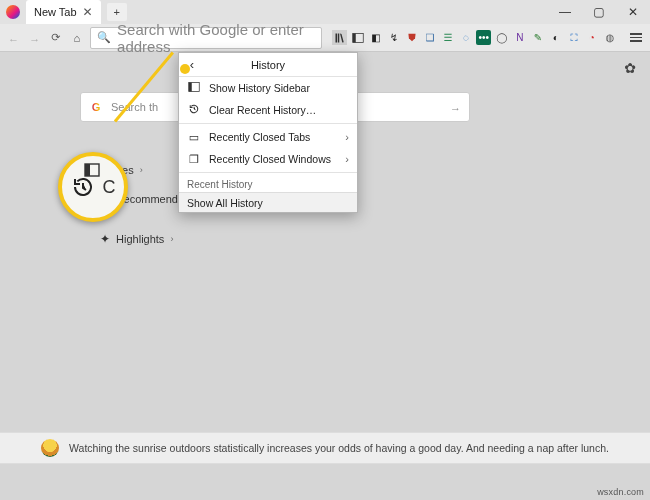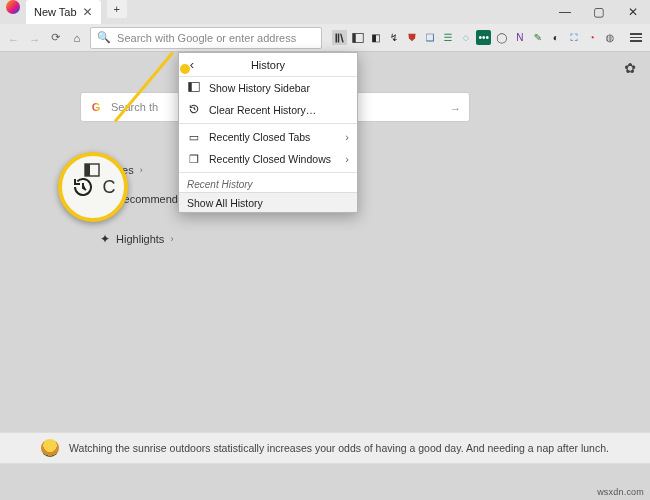--- a/index.html
+++ b/index.html
@@ -1,31 +1,31 @@
 <!DOCTYPE html>
 <html><head>
 <meta charset="utf-8">
 <style>
   * { box-sizing: border-box; margin: 0; padding: 0; font-family: "Segoe UI", Arial, sans-serif; }
   body { width: 650px; height: 500px; background: #bfbfbf; position: relative; overflow: hidden; font-size: 11px; color: #222; }
 
   
-  .titlebar { height: 24px; background: rgba(235,235,235,0.8); display:flex; align-items:flex-start; }
+  .titlebar { height: 24px; background: rgba(235,235,235,0.8); display:flex; align-items:center; }
   .ff-icon { width: 14px; height:14px; margin:0 6px; border-radius:50%; background: linear-gradient(135deg,#ff9500,#e31587 60%,#0060df); }
   .tab { display:flex; align-items:center; height:24px; background:#fff; border-top-left-radius:3px; border-top-right-radius:3px; padding:0 8px; gap:6px; font-size:11px;}
   .tab .close { font-size:12px; color:#555; cursor:default; }
   .newtab { margin-left:6px; width:20px; height:18px; background:#efefef; border-radius:2px; display:flex; align-items:center; justify-content:center; color:#444;}
   .win-controls { margin-left:auto; display:flex; }
   .win-controls div { width:34px; text-align:center; line-height:24px; color:#333; font-size:12px;}
 
   .toolbar { height: 28px; background: rgba(240,240,240,0.85); display:flex; align-items:center; padding:0 6px; gap:6px; border-bottom:1px solid #c9c9c9;}
   .tb-btn { width:20px; height:20px; display:flex; align-items:center; justify-content:center; color:#555; border-radius:3px;}
   .disabled { color:#aaa; }
   .urlbar { flex:0 0 232px; height:22px; background:#fff; border:1px solid #c4c4c4; border-radius:2px; display:flex; align-items:center; padding:0 6px; color:#777; gap:6px;}
-  .url-text { font-size:11px; color:#888; }
+  .url-text { font-size:15px; color:#888; }
   .toolbar-right { display:flex; gap:3px; margin-left:4px; flex-wrap:nowrap; }
   .ext { width:15px; height:15px; display:flex; align-items:center; justify-content:center; font-size:10px; }
   .library-active { background:#d0d0d0; }
   .hamburger { width:22px; height:20px; display:flex; flex-direction:column; justify-content:center; align-items:center; gap:2px; margin-left:4px;}
   .hamburger span { width:12px; height:1.5px; background:#444; }
 
   
   .page { position:absolute; top:52px; left:0; right:0; bottom:0; background:#d6d6d6; }
   .gear { position:absolute; top:8px; right:14px; color:#444; font-size:14px;}
   .searchbox { position:absolute; top:40px; left:80px; width:390px; height:30px; background:#fff; border:1px solid #ccc; border-radius:3px; display:flex; align-items:center; padding:0 8px; color:#888; gap:8px;}
@@ -39,21 +39,21 @@
   .hl-icon { font-size:12px; }
 
   
   .history-menu { position:absolute; top:52px; left:178px; width:180px; background:#fff; border:1px solid #b5b5b5; box-shadow:0 4px 14px rgba(0,0,0,0.3); z-index:20; }
   .hm-header { height:24px; display:flex; align-items:center; border-bottom:1px solid #e2e2e2; }
   .hm-back { width:26px; text-align:center; font-size:13px; color:#333;}
   .hm-title { flex:1; text-align:center; font-size:11px; color:#222; margin-left:-26px;}
   .hm-item { height:22px; display:flex; align-items:center; padding:0 8px; gap:8px; font-size:10.5px; color:#222;}
   .hm-item.sub::after { content:"›"; margin-left:auto; color:#666; font-size:11px;}
   .hm-sep { border-top:1px solid #e2e2e2; margin:2px 0;}
-  .hm-heading { padding:4px 8px 2px; font-size:10px; color:#666;font-style:italic;}
+  .hm-heading { padding:4px 8px 2px; font-size:10px; color:#666;}
   .hm-empty { padding:2px 20px 6px; font-size:10.5px; color:#888;}
   .hm-foot { height:20px; display:flex; align-items:center; padding:0 8px; background:#f1f1f1; border-top:1px solid #ddd; font-size:10.5px;}
   .mi-icon { width:14px; text-align:center; color:#333; font-size:11px;}
   svg.ico { width:12px; height:12px; }
 
   
   .callout { position:absolute; top:100px; left:58px; width:70px; height:70px; border-radius:50%; background:#f6f6f2; border:4px solid #f5c518; box-shadow:0 2px 6px rgba(0,0,0,0.35); z-index:30; display:flex; align-items:center; justify-content:center;}
   .callout .inner { display:flex; gap:8px; align-items:center;}
   .callout .edge { position:absolute; top:6px; left:22px; }
   .pointer-line { position:absolute; top:68px; left:115px; width:72px; height:72px; z-index:25; pointer-events:none;}

